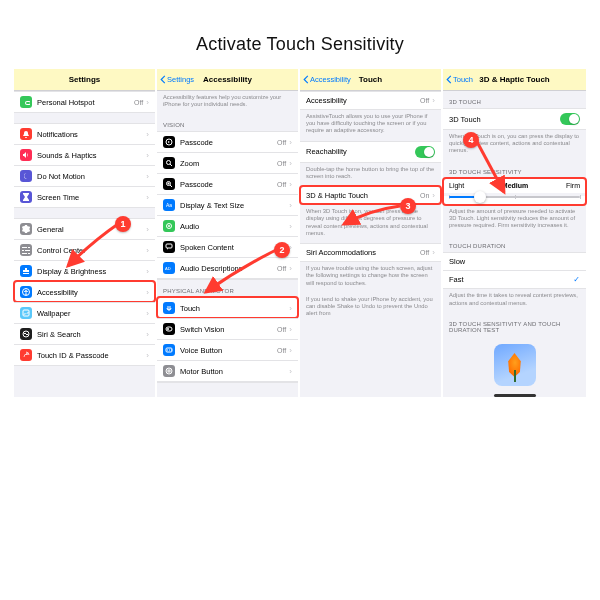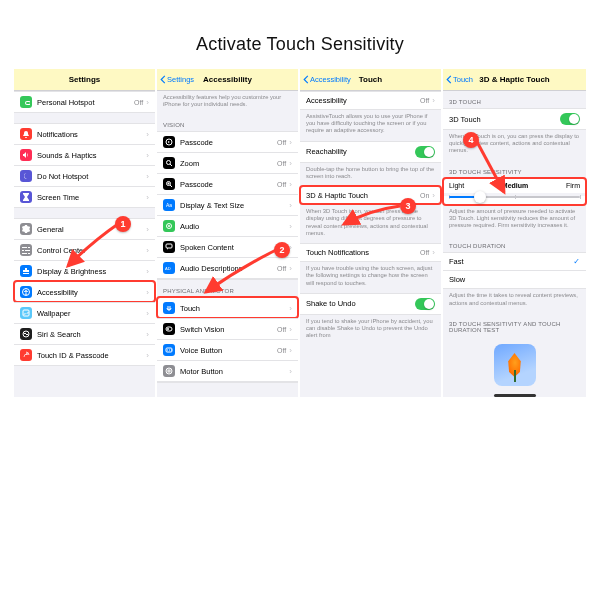--- a/index.html
+++ b/index.html
@@ -85,21 +85,21 @@
             </span>
             <span class="label">Sounds &amp; Haptics</span>
             <span class="chev">›</span>
           </div>
           <div class="row">
             <span class="icon" style="background: rgb(88, 86, 214);">
               <svg viewBox="0 0 8 8">
                 <path d="M5 1a3 3 0 100 6 3 3 0 01-2-5 3 3 0 012-1z"></path>
               </svg>
             </span>
-            <span class="label">Do Not Hotspot</span>
+            <span class="label">Do Not Motion</span>
             <span class="chev">›</span>
           </div>
           <div class="row">
             <span class="icon" style="background: rgb(88, 86, 214);">
               <svg viewBox="0 0 8 8">
                 <path d="M1 0h6v1L5 4l2 3v1H1V7l2-3L1 1z"></path>
               </svg>
             </span>
             <span class="label">Screen Time</span>
             <span class="chev">›</span>
@@ -342,32 +342,26 @@
     <div class="group">
       <div class="row highlight">
         <span class="label">3D &amp; Haptic Touch</span>
         <span class="value">On</span>
         <span class="chev">›</span>
       </div>
     </div>
     <div class="desc">When 3D Touch is on, you can press on the display using different degrees of pressure to reveal content previews, actions and contextual menus.</div>
     <div class="group">
       <div class="row">
-        <span class="label">Touch Notifications</span>
+        <span class="label">Siri Accommodations</span>
         <span class="value">Off</span>
         <span class="chev">›</span>
       </div>
     </div>
     <div class="desc">If you have trouble using the touch screen, adjust the following settings to change how the screen will respond to touches.</div>
-    <div class="group">
-      <div class="row">
-        <span class="label">Shake to Undo</span>
-        <span class="toggle on"></span>
-      </div>
-    </div>
     <div class="desc">If you tend to shake your iPhone by accident, you can disable Shake to Undo to prevent the Undo alert from</div>
   </div>
 
   <div class="panel">
     <div class="header">
       <span class="back">
           <svg viewBox="0 0 6 10">
             <path d="M5 1L1 5l4 4" stroke="#007aff" fill="none" stroke-width="1.3"></path>
           </svg>
           <span>Touch</span>
@@ -396,25 +390,25 @@
           <div class="tick" style="left:100%"></div>
           <div class="fill" style="width:24%"></div>
           <div class="knob" style="left:24%"></div>
         </div>
       </div>
     </div>
     <div class="desc">Adjust the amount of pressure needed to activate 3D Touch. Light sensitivity reduces the amount of pressure required. Firm sensitivity increases it.</div>
     <div class="section">Touch Duration</div>
     <div class="group">
       <div class="row">
+        <span class="label">Slow</span>
+      </div>
+      <div class="row">
         <span class="label">Fast</span>
         <span class="check">✓</span>
-      </div>
-      <div class="row">
-        <span class="label">Slow</span>
       </div>
     </div>
     <div class="desc">Adjust the time it takes to reveal content previews, actions and contextual menus.</div>
     <div class="section">3D Touch Sensitivity and Touch Duration Test</div>
     <div>
       <div class="flower"></div>
       <div class="flowerbar"></div>
     </div>
   </div>
 

